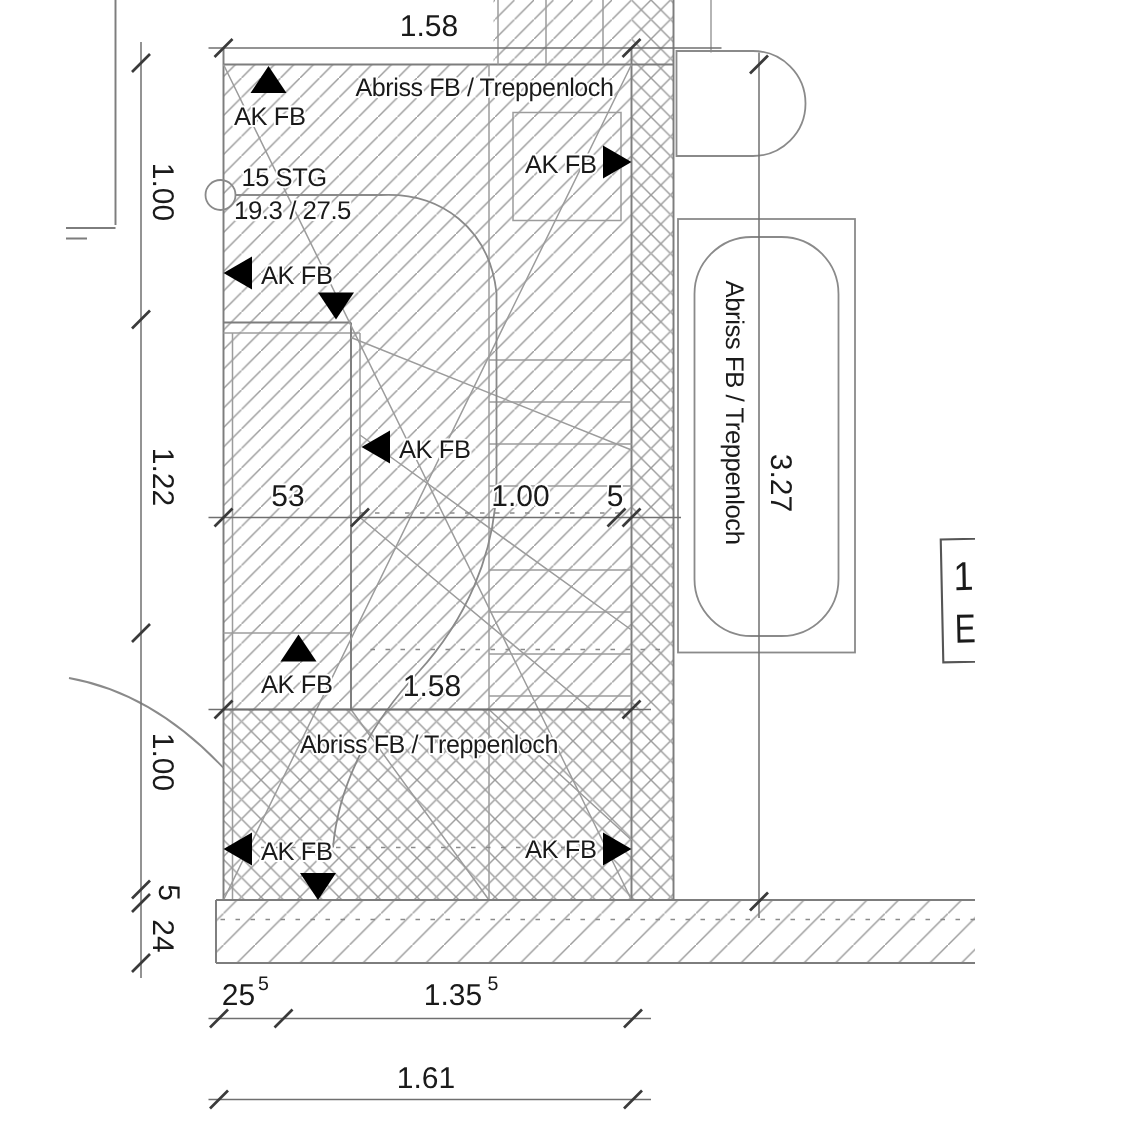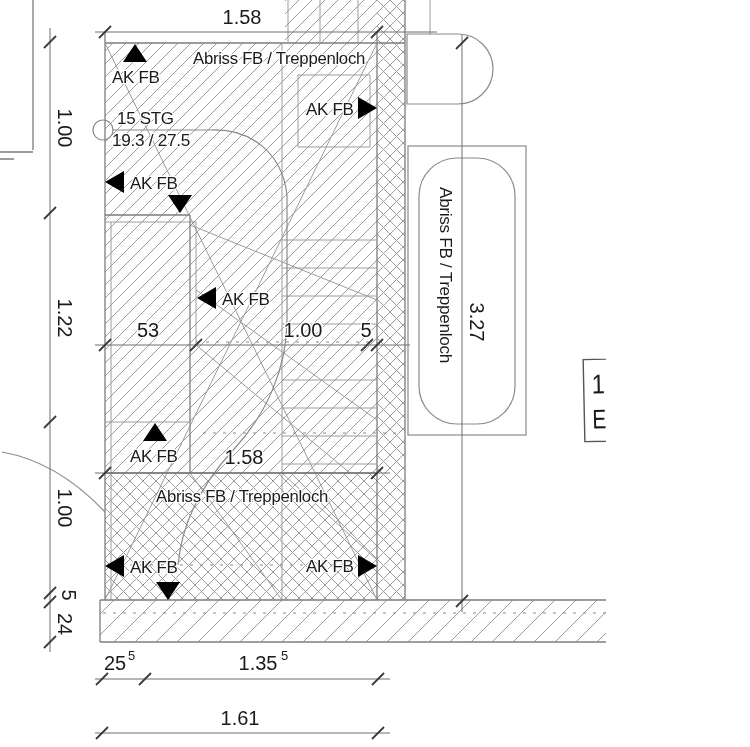--- a/index.html
+++ b/index.html
@@ -1,16 +1,16 @@
 <!DOCTYPE html>
 <html><head>
 <meta charset="utf-8">
 <style>
   html,body{margin:0;padding:0;background:#ffffff;}
-  .stage{position:relative;width:606px;height:747px;background:#fff;overflow:hidden;}
+  .stage{position:relative;width:606px;height:747px;background:#fff;overflow:hidden;margin-left:44px;}
   svg{display:block;}
   text{font-family:"Liberation Sans","DejaVu Sans",sans-serif;fill:#1a1a1a;
        paint-order:stroke;stroke:#ffffff;stroke-width:2.6px;stroke-linejoin:round;}
   .s13{font-size:13px;}
   .s17{font-size:17px;letter-spacing:-0.3px;}
   .s20{font-size:20px;}
   .s27{font-size:27px;}
   .hatchline{stroke:#9c9c9c;stroke-width:1;}
   .struct{stroke:#7d7d7d;stroke-width:1.3;fill:none;}
   .thin{stroke:#9c9c9c;stroke-width:1;fill:none;}

